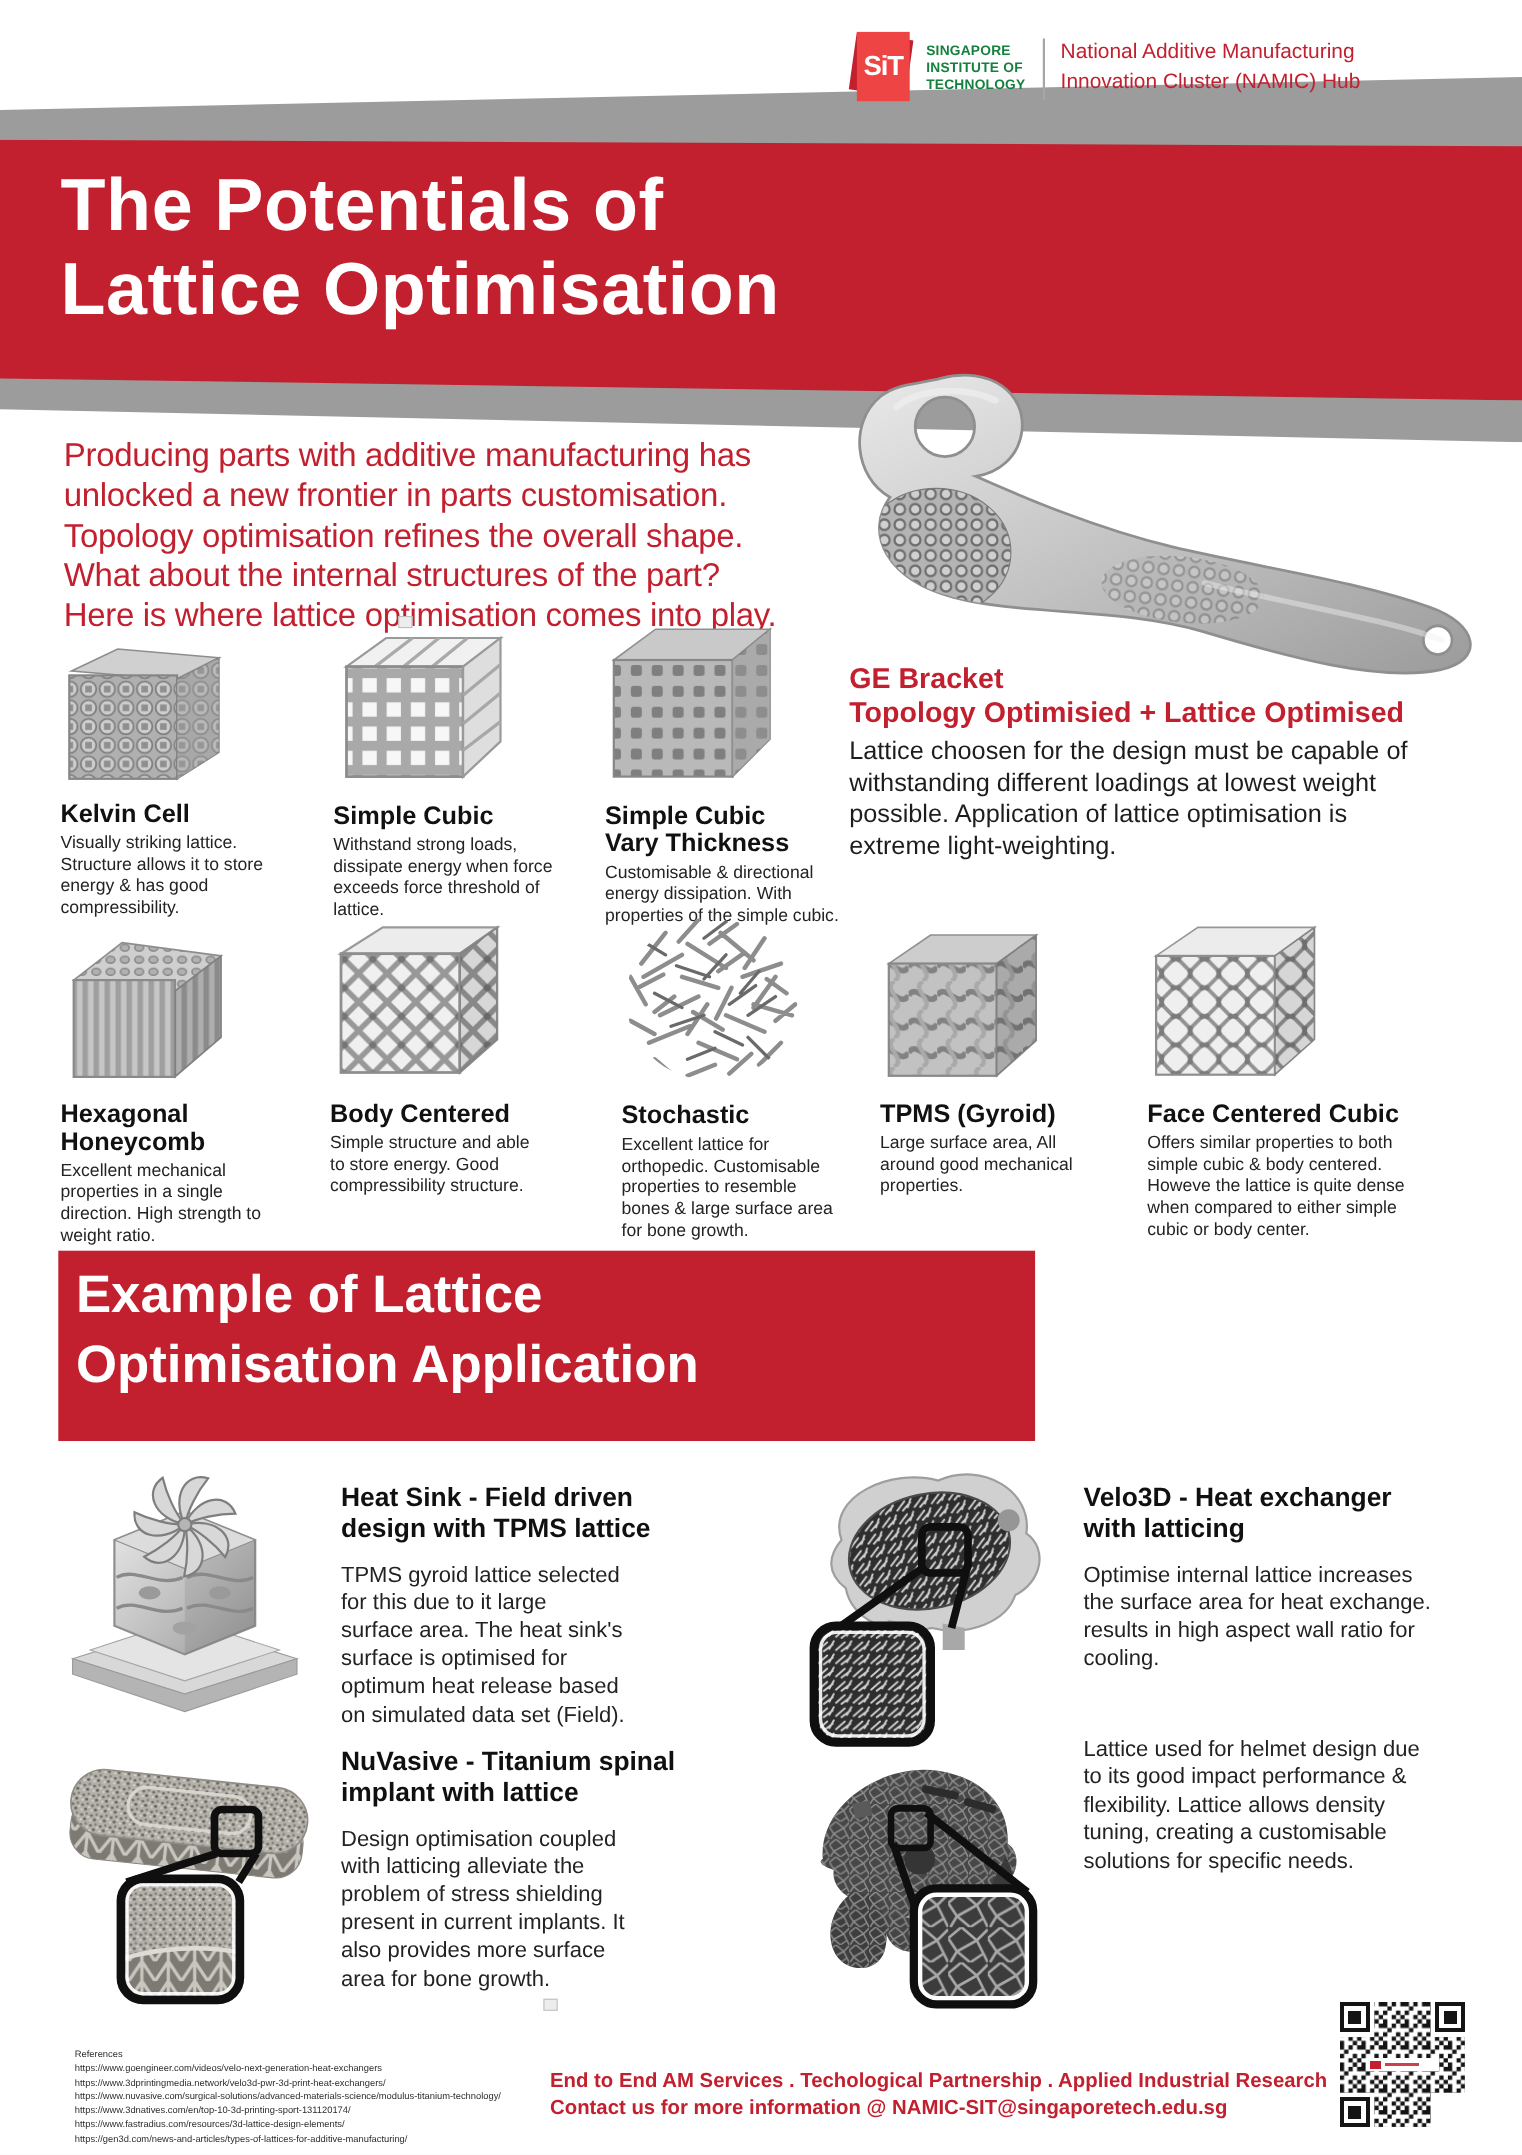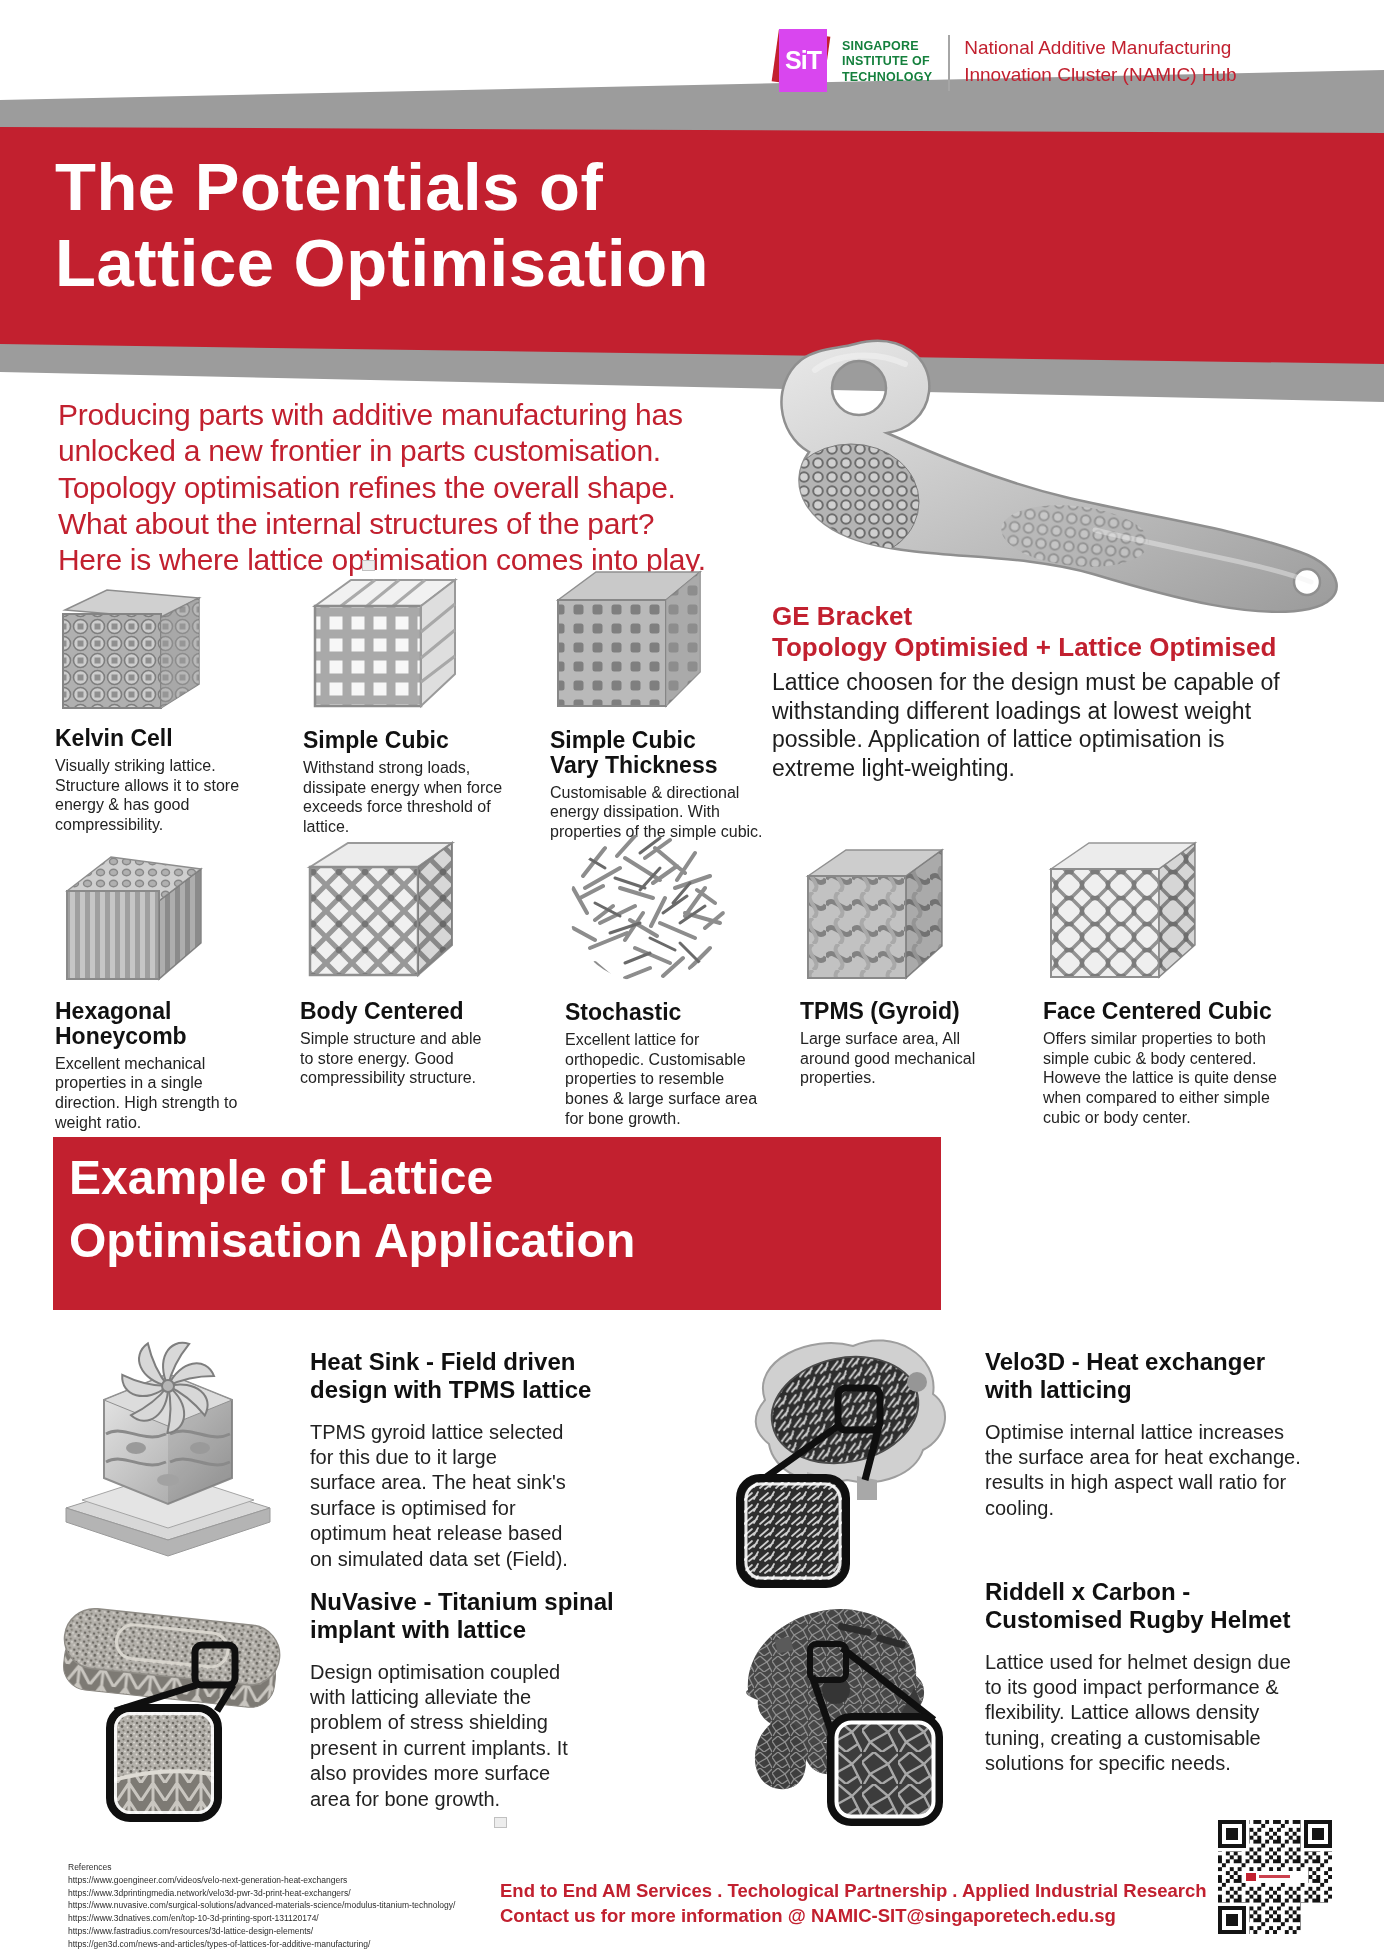--- a/index.html
+++ b/index.html
@@ -9,21 +9,21 @@
     position:relative; width:1384px; height:1959px; background:#ffffff;
     margin:0 auto; overflow:hidden;
     font-family:"Liberation Sans", sans-serif; color:#1c1c1c;
   }
   .pre { white-space:pre-line; }
 
   
   .hdr { position:absolute; left:772px; top:26px; display:flex; align-items:flex-start; }
   .sit-mark { position:relative; width:64px; height:72px; flex:none; }
   .sit-red { position:absolute; left:3px; top:7px; width:52px; height:52px; background:var(--red); transform:rotate(8deg); }
-  .sit-black { position:absolute; left:7px; top:3px; width:48px; height:63px; background:#d946ef; color:#fff;
+  .sit-black { position:absolute; left:7px; top:3px; width:48px; height:63px; background:#ef4444; color:#fff;
     font-weight:bold; font-size:25px; display:flex; align-items:center; justify-content:center; letter-spacing:-1px; }
   .sit-name { font-size:12.5px; font-weight:bold; color:#15803d; line-height:1.22; margin:13px 0 0 6px; letter-spacing:0.2px; }
   .hdr-div { width:2px; height:56px; background:#a6a6a6; margin:9px 14px 0 16px; flex:none; }
   .namic { font-size:19px; color:var(--red); line-height:1.42; margin-top:9px; }
 
   
   .gray-band { position:absolute; left:0; top:0; width:1384px; height:420px; background:var(--gray-band);
     clip-path:polygon(0 100px,1384px 70px,1384px 402px,0 372px); }
   .red-band { position:absolute; left:0; top:0; width:1384px; height:420px; background:var(--red);
     clip-path:polygon(0 127px,1384px 133px,1384px 364px,0 344px); }
@@ -434,22 +434,20 @@
     <h4 class="pre">NuVasive - Titanium spinal
 implant with lattice</h4>
     <p class="pre">Design optimisation coupled
 with latticing alleviate the
 problem of stress shielding
 present in current implants. It
 also provides more surface
 area for bone growth.</p>
   </div>
   <div class="app-text at-4">
-    <h4 class="pre">Riddell x Carbon -
-Customised Rugby Helmet</h4>
     <p class="pre">Lattice used for helmet design due
 to its good impact performance &amp;
 flexibility. Lattice allows density
 tuning, creating a customisable
 solutions for specific needs.</p>
   </div>
 
   <div class="refs">
     <div>References</div>
     <div>https://www.goengineer.com/videos/velo-next-generation-heat-exchangers</div>

